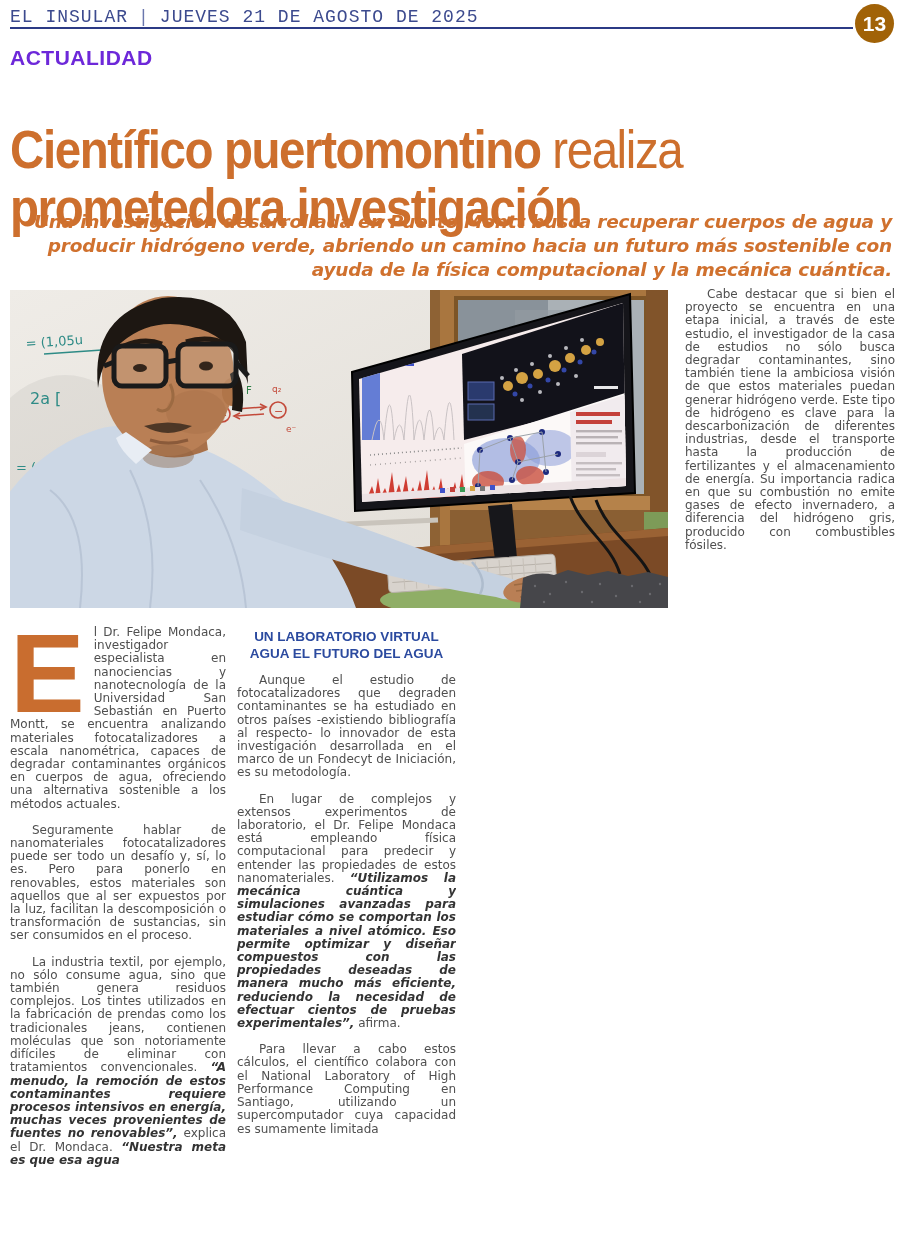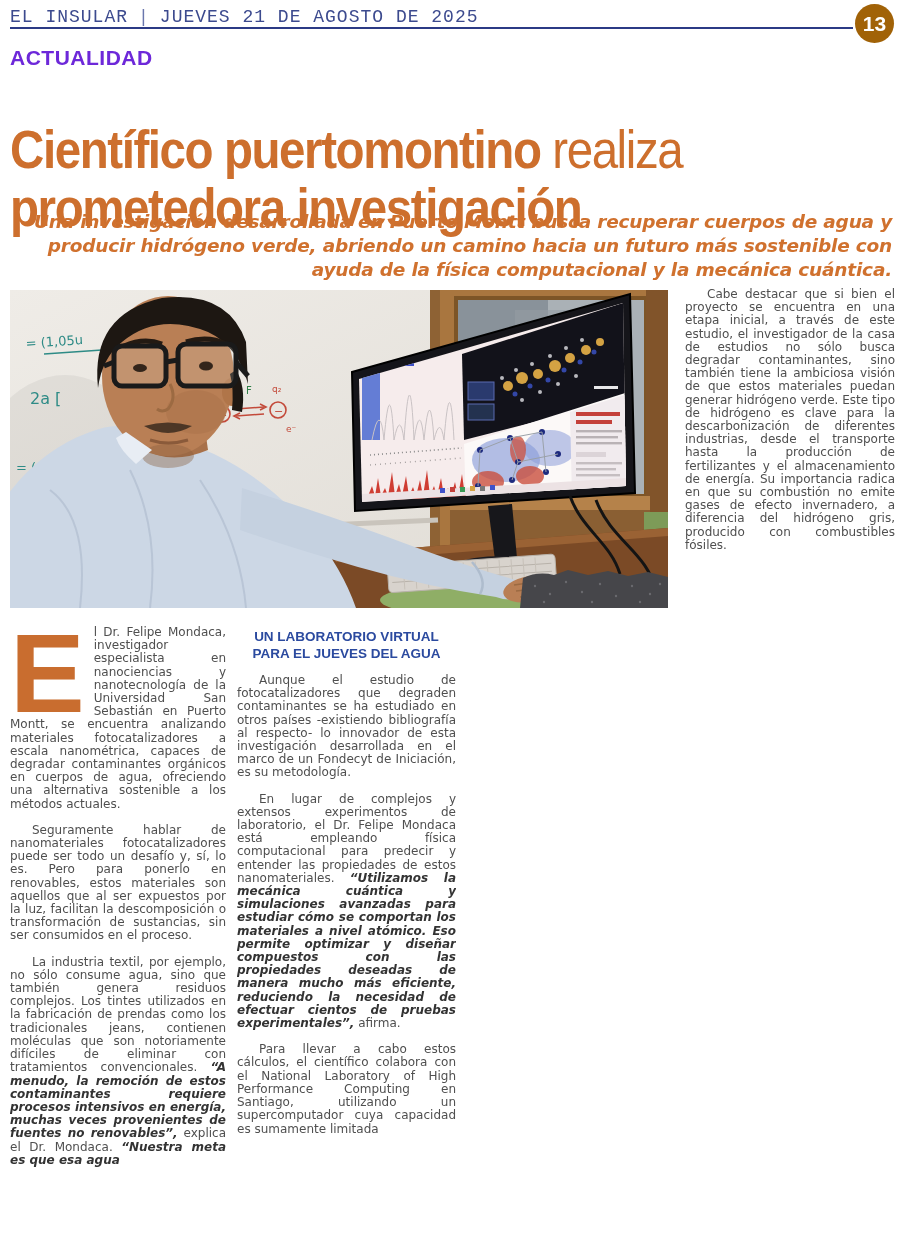--- a/index.html
+++ b/index.html
@@ -285,17 +285,17 @@
   <p class="indent"><span>Cabe destacar que si bien el proyecto se encuentra en una etapa inicial, a través de este estudio, el investigador de la casa de estudios no sólo busca degradar contaminantes, sino también tiene la ambiciosa visión de que estos materiales puedan generar hidrógeno verde. Este tipo de hidrógeno es clave para la descarbonización de diferentes industrias, desde el transporte hasta la producción de fertilizantes y el almacenamiento de energía. Su importancia radica en que su combustión no emite gases de efecto invernadero, a diferencia del hidrógeno gris, producido con combustibles fósiles.</span></p>
 </div>
 
 <div class="col colA">
   <p><span class="dropcap">E</span><span>l Dr. Felipe Mondaca, investigador especialista en nanociencias y nanotecnología de la Universidad San Sebastián en Puerto Montt, se encuentra analizando materiales fotocatalizadores a escala nanométrica, capaces de degradar contaminantes orgánicos en cuerpos de agua, ofreciendo una alternativa sostenible a los métodos actuales.</span></p>
   <p class="indent"><span>Seguramente hablar de nanomateriales fotocatalizadores puede ser todo un desafío y, sí, lo es. Pero para ponerlo en renovables, estos materiales son aquellos que al ser expuestos por la luz, facilitan la descomposición o transformación de sustancias, sin ser consumidos en el proceso.</span></p>
   <p class="indent"><span>La industria textil, por ejemplo, no sólo consume agua, sino que también genera residuos complejos. Los tintes utilizados en la fabricación de prendas como los tradicionales jeans, contienen moléculas que son notoriamente difíciles de eliminar con tratamientos convencionales. </span><span class="q">“A menudo, la remoción de estos contaminantes requiere procesos intensivos en energía, muchas veces provenientes de fuentes no renovables”,</span><span> explica el Dr. Mondaca. </span><span class="q">“Nuestra meta es que esa agua</span></p>
 </div>
 
 <div class="col colB">
-  <h3 class="subhead">UN LABORATORIO VIRTUAL PARA EL JUEVES DEL AGUA</h3>
+  <h3 class="subhead">UN LABORATORIO VIRTUAL AGUA EL FUTURO DEL AGUA</h3>
   <p class="indent"><span>Aunque el estudio de fotocatalizadores que degraden contaminantes se ha estudiado en otros países -existiendo bibliografía al respecto- lo innovador de esta investigación desarrollada en el marco de un Fondecyt de Iniciación, es su metodología.</span></p>
   <p class="indent"><span>En lugar de complejos y extensos experimentos de laboratorio, el Dr. Felipe Mondaca está empleando física computacional para predecir y entender las propiedades de estos nanomateriales. </span><span class="q">“Utilizamos la mecánica cuántica y simulaciones avanzadas para estudiar cómo se comportan los materiales a nivel atómico. Eso permite optimizar y diseñar compuestos con las propiedades deseadas de manera mucho más eficiente, reduciendo la necesidad de efectuar cientos de pruebas experimentales”,</span><span> afirma.</span></p>
   <p class="indent"><span>Para llevar a cabo estos cálculos, el científico colabora con el National Laboratory of High Performance Computing en Santiago, utilizando un supercomputador cuya capacidad es sumamente limitada</span></p>
 </div>
 
 </body></html>

